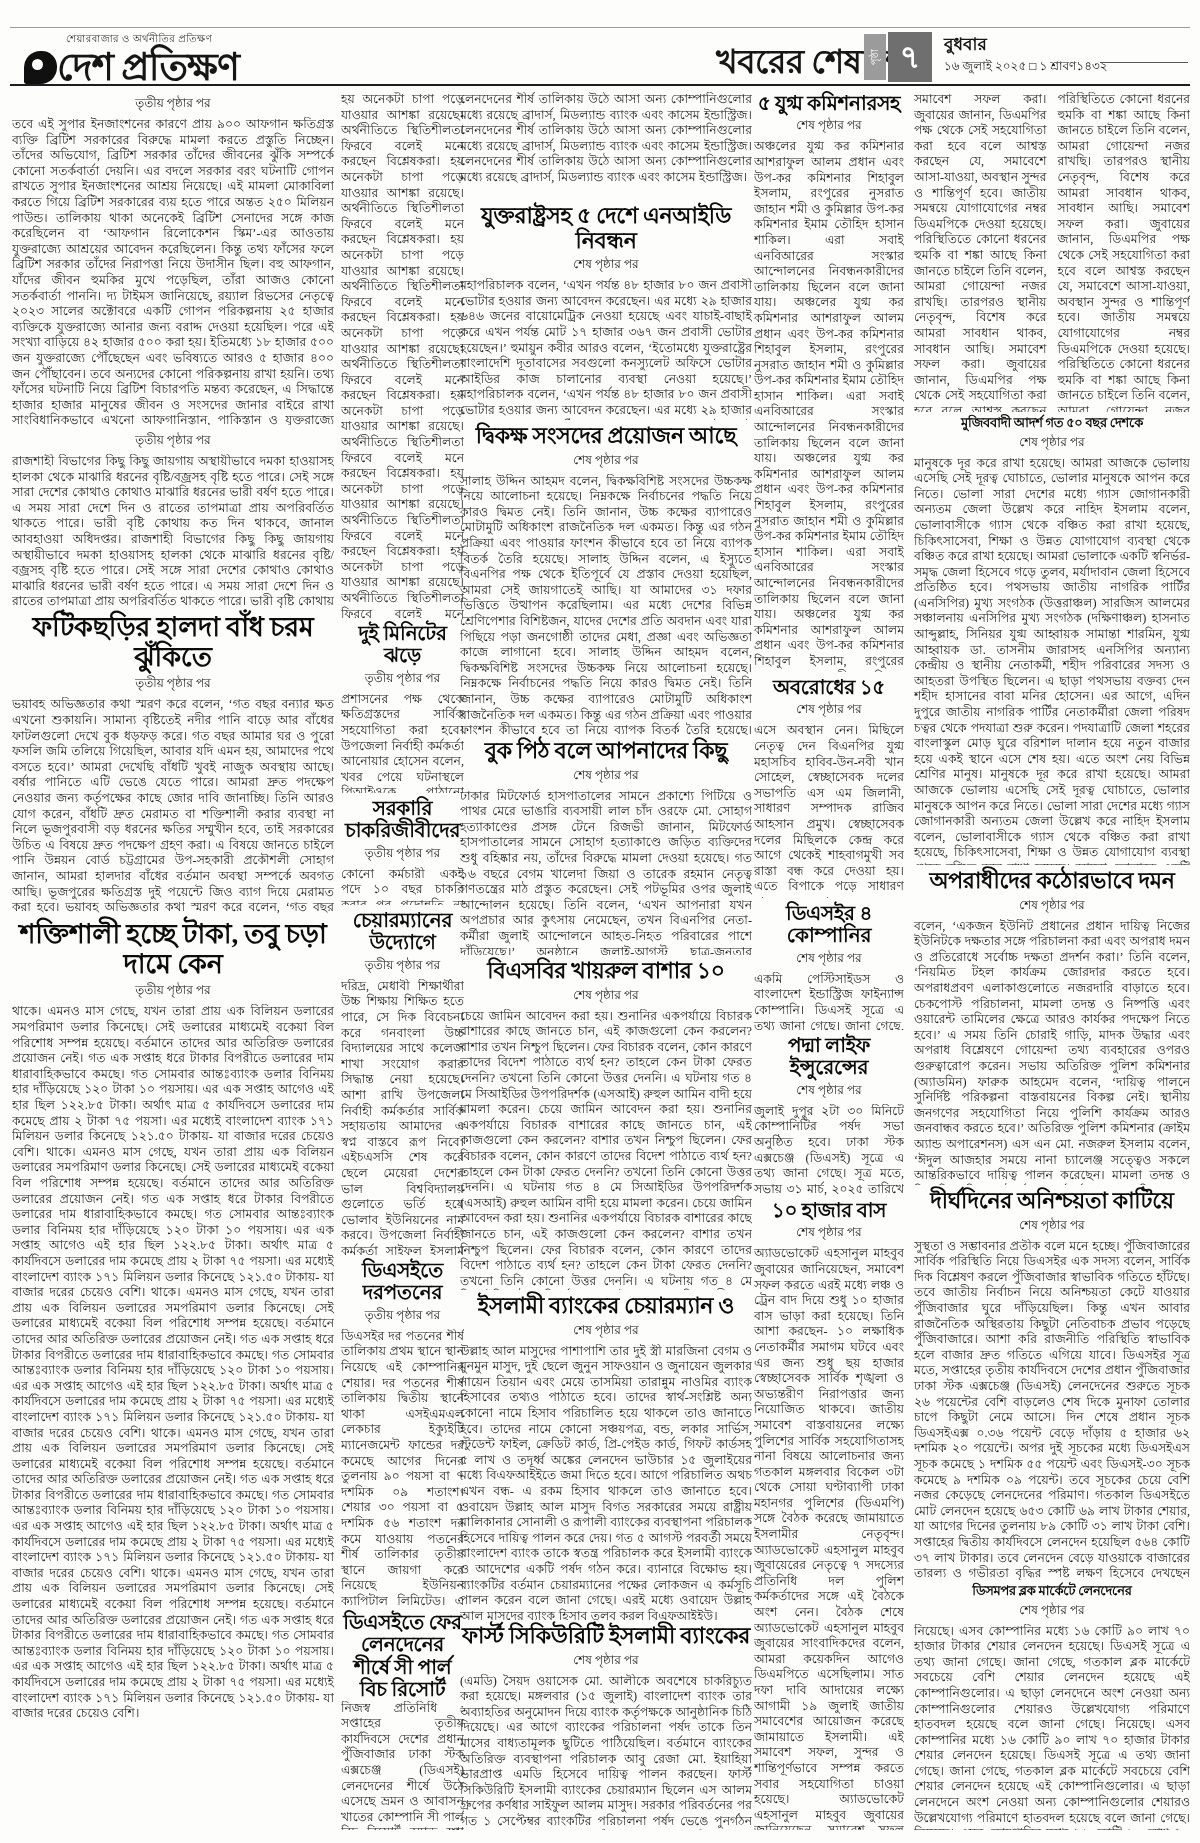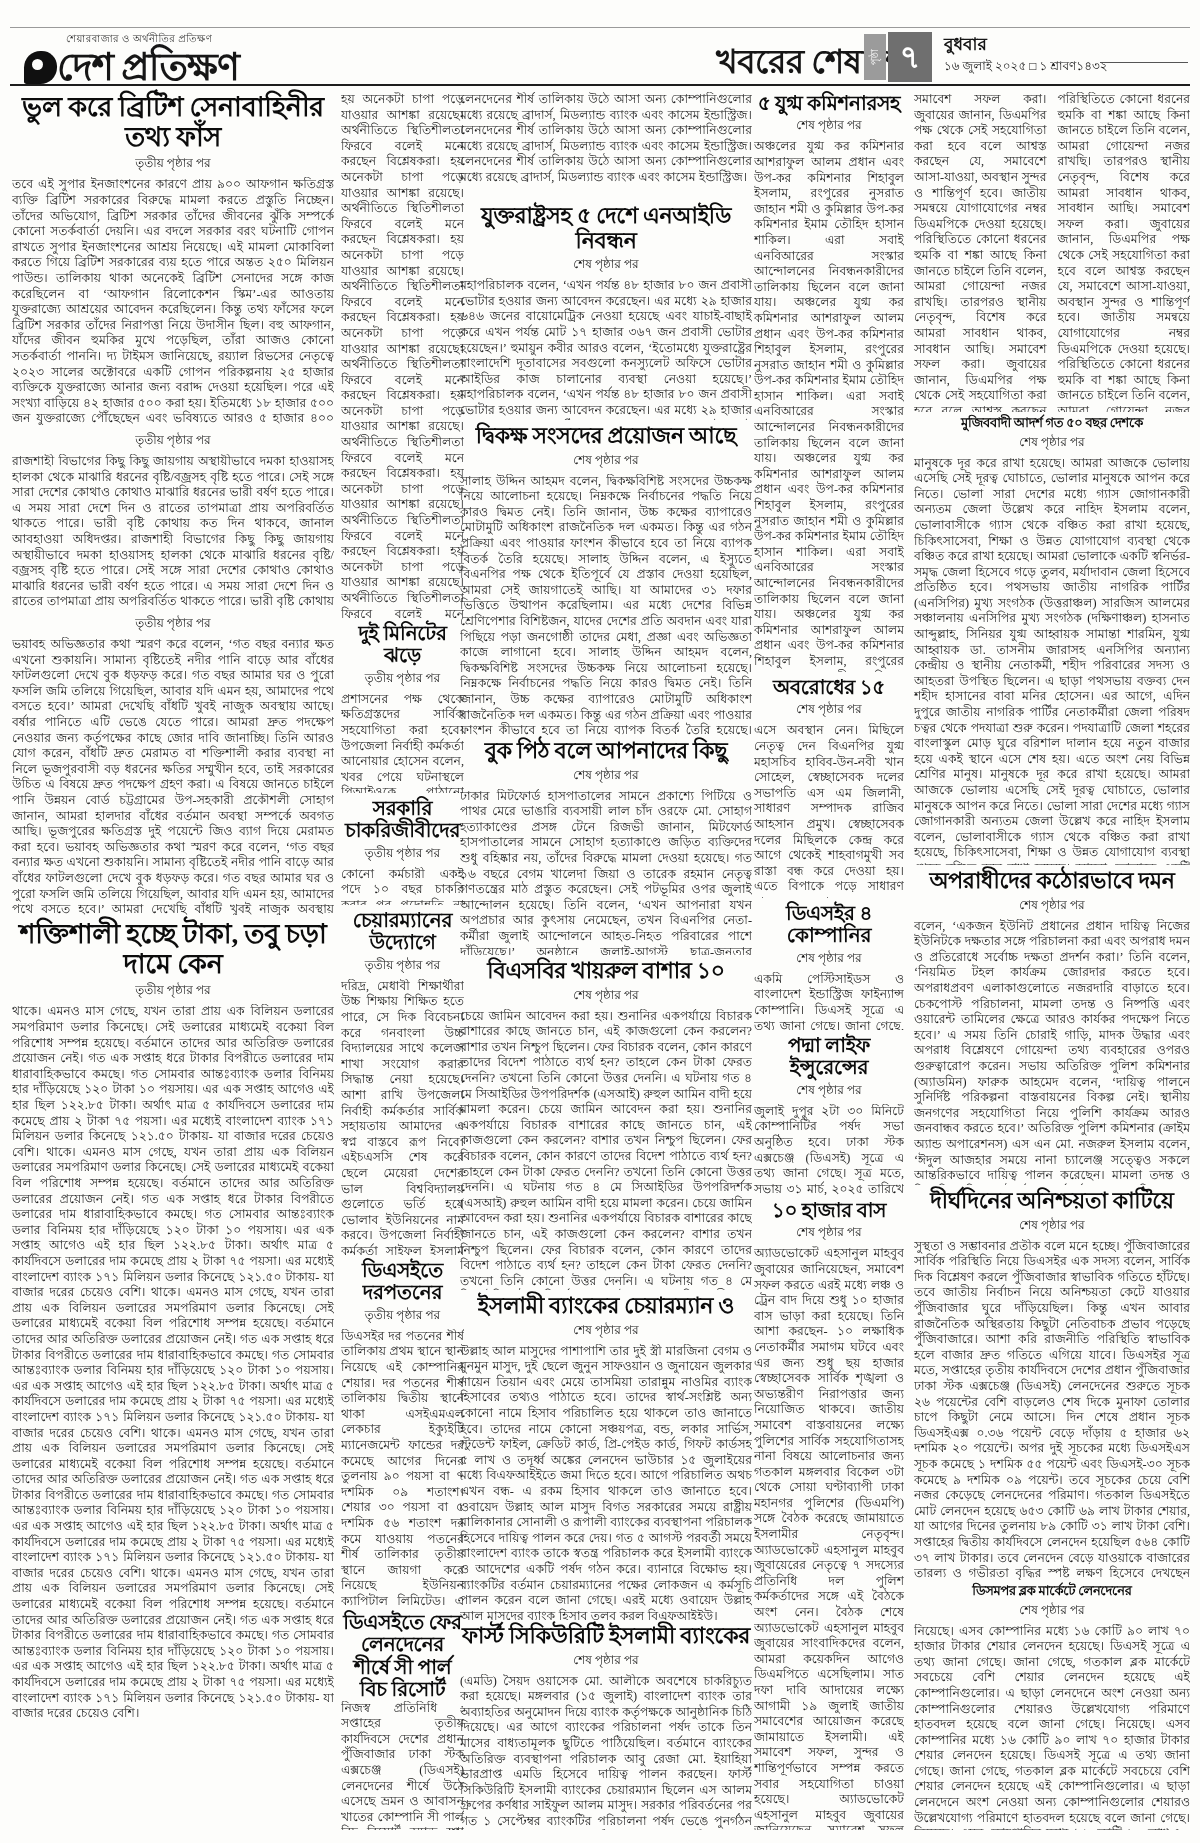--- a/index.html
+++ b/index.html
@@ -66,29 +66,29 @@
   </div>
   <div class="datewrap">
     <div class="weekday">বুধবার</div>
     <div class="dateline">১৬ জুলাই ২০২৫ □ ১ শ্রাবণ১৪৩২</div>
   </div>
   <div class="shortrule"></div>
   <div class="headrule"></div>
 
   <div class="col" id="colA">
     <div class="article" style="height:337px">
-      <div class="hl s30">ভুল করে ব্রিটিশ সেনাবাহিনীর তথ্য ফাঁস</div>
       <div class="sub">তৃতীয় পৃষ্ঠার পর</div>
       <div class="bd">তবে এই সুপার ইনজাংশনের কারণে প্রায় ৯০০ আফগান ক্ষতিগ্রস্ত ব্যক্তি ব্রিটিশ সরকারের বিরুদ্ধে মামলা করতে প্রস্তুতি নিচ্ছেন। তাঁদের অভিযোগ, ব্রিটিশ সরকার তাঁদের জীবনের ঝুঁকি সম্পর্কে কোনো সতর্কবার্তা দেয়নি। এর বদলে সরকার বরং ঘটনাটি গোপন রাখতে সুপার ইনজাংশনের আশ্রয় নিয়েছে। এই মামলা মোকাবিলা করতে গিয়ে ব্রিটিশ সরকারের ব্যয় হতে পারে অন্তত ২৫০ মিলিয়ন পাউন্ড। তালিকায় থাকা অনেকেই ব্রিটিশ সেনাদের সঙ্গে কাজ করেছিলেন বা ‘আফগান রিলোকেশন স্কিম’-এর আওতায় যুক্তরাজ্যে আশ্রয়ের আবেদন করেছিলেন। কিন্তু তথ্য ফাঁসের ফলে ব্রিটিশ সরকার তাঁদের নিরাপত্তা নিয়ে উদাসীন ছিল। বহু আফগান, যাঁদের জীবন হুমকির মুখে পড়েছিল, তাঁরা আজও কোনো সতর্কবার্তা পাননি। দ্য টাইমস জানিয়েছে, রয়্যাল রিভসের নেতৃত্বে ২০২৩ সালের অক্টোবরে একটি গোপন পরিকল্পনায় ২৫ হাজার ব্যক্তিকে যুক্তরাজ্যে আনার জন্য বরাদ্দ দেওয়া হয়েছিল। পরে এই সংখ্যা বাড়িয়ে ৪২ হাজার ৫০০ করা হয়। ইতিমধ্যে ১৮ হাজার ৫০০ জন যুক্তরাজ্যে পৌঁছেছেন এবং ভবিষ্যতে আরও ৫ হাজার ৪০০ জন পৌঁছাবেন। তবে অন্যদের কোনো পরিকল্পনায় রাখা হয়নি। তথ্য ফাঁসের ঘটনাটি নিয়ে ব্রিটিশ বিচারপতি মন্তব্য করেছেন, এ সিদ্ধান্তে হাজার হাজার মানুষের জীবন ও সংসদের জানার বাইরে রাখা সাংবিধানিকভাবে এখনো আফগানিস্তান, পাকিস্তান ও যুক্তরাজ্যে তালিকা রয়েছে বলে আশঙ্কা করা হচ্ছে। বিপুল অর্থের বিনিময়ে বিক্রিও হয়েছে। এই ফাঁস ও গোপনীয়তার জাল পুরো বিশ্বে সরকারের জবাবদিহি ও নৈতিকতা নিয়ে প্রশ্ন তুলেছে।</div>
     </div>
     <div class="article" style="height:183px">
       <div class="sub">তৃতীয় পৃষ্ঠার পর</div>
       <div class="bd">রাজশাহী বিভাগের কিছু কিছু জায়গায় অস্থায়ীভাবে দমকা হাওয়াসহ হালকা থেকে মাঝারি ধরনের বৃষ্টি/বজ্রসহ বৃষ্টি হতে পারে। সেই সঙ্গে সারা দেশের কোথাও কোথাও মাঝারি ধরনের ভারী বর্ষণ হতে পারে। এ সময় সারা দেশে দিন ও রাতের তাপমাত্রা প্রায় অপরিবর্তিত থাকতে পারে। ভারী বৃষ্টি কোথায় কত দিন থাকবে, জানাল আবহাওয়া অধিদপ্তর। রাজশাহী বিভাগের কিছু কিছু জায়গায় অস্থায়ীভাবে দমকা হাওয়াসহ হালকা থেকে মাঝারি ধরনের বৃষ্টি/বজ্রসহ বৃষ্টি হতে পারে। সেই সঙ্গে সারা দেশের কোথাও কোথাও মাঝারি ধরনের ভারী বর্ষণ হতে পারে। এ সময় সারা দেশে দিন ও রাতের তাপমাত্রা প্রায় অপরিবর্তিত থাকতে পারে। ভারী বৃষ্টি কোথায় কত দিন থাকবে, জানাল আবহাওয়া অধিদপ্তর।</div>
     </div>
     <div class="article" style="height:307px">
+      <div class="hl s30">ফটিকছড়ির হালদা বাঁধ চরম ঝুঁকিতে</div>
       <div class="sub">তৃতীয় পৃষ্ঠার পর</div>
       <div class="bd">ভয়াবহ অভিজ্ঞতার কথা স্মরণ করে বলেন, ‘গত বছর বন্যার ক্ষত এখনো শুকায়নি। সামান্য বৃষ্টিতেই নদীর পানি বাড়ে আর বাঁধের ফাটলগুলো দেখে বুক ধড়ফড় করে। গত বছর আমার ঘর ও পুরো ফসলি জমি তলিয়ে গিয়েছিল, আবার যদি এমন হয়, আমাদের পথে বসতে হবে।’ আমরা দেখেছি বাঁধটি খুবই নাজুক অবস্থায় আছে। বর্ষার পানিতে এটি ভেঙে যেতে পারে। আমরা দ্রুত পদক্ষেপ নেওয়ার জন্য কর্তৃপক্ষের কাছে জোর দাবি জানাচ্ছি। তিনি আরও যোগ করেন, বাঁধটি দ্রুত মেরামত বা শক্তিশালী করার ব্যবস্থা না নিলে ভূজপুরবাসী বড় ধরনের ক্ষতির সম্মুখীন হবে, তাই সরকারের উচিত এ বিষয়ে দ্রুত পদক্ষেপ গ্রহণ করা। এ বিষয়ে জানতে চাইলে পানি উন্নয়ন বোর্ড চট্টগ্রামের উপ-সহকারী প্রকৌশলী সোহাগ জানান, আমরা হালদার বাঁধের বর্তমান অবস্থা সম্পর্কে অবগত আছি। ভূজপুরের ক্ষতিগ্রস্ত দুই পয়েন্টে জিও ব্যাগ দিয়ে মেরামত করা হবে। ভয়াবহ অভিজ্ঞতার কথা স্মরণ করে বলেন, ‘গত বছর বন্যার ক্ষত এখনো শুকায়নি। সামান্য বৃষ্টিতেই নদীর পানি বাড়ে আর বাঁধের ফাটলগুলো দেখে বুক ধড়ফড় করে। গত বছর আমার ঘর ও পুরো ফসলি জমি তলিয়ে গিয়েছিল, আবার যদি এমন হয়, আমাদের পথে বসতে হবে।’ আমরা দেখেছি বাঁধটি খুবই নাজুক অবস্থায় আছে। বর্ষার পানিতে এটি ভেঙে যেতে পারে। আমরা দ্রুত পদক্ষেপ নেওয়ার জন্য কর্তৃপক্ষের কাছে জোর দাবি জানাচ্ছি। তিনি আরও যোগ করেন, বাঁধটি দ্রুত মেরামত বা শক্তিশালী করার ব্যবস্থা না নিলে ভূজপুরবাসী বড় ধরনের ক্ষতির সম্মুখীন হবে, তাই সরকারের উচিত এ বিষয়ে দ্রুত পদক্ষেপ গ্রহণ করা। এ বিষয়ে জানতে চাইলে পানি উন্নয়ন বোর্ড চট্টগ্রামের উপ-সহকারী প্রকৌশলী সোহাগ জানান, আমরা হালদার বাঁধের বর্তমান অবস্থা সম্পর্কে অবগত আছি। ভূজপুরের ক্ষতিগ্রস্ত দুই পয়েন্টে জিও ব্যাগ দিয়ে মেরামত করা হবে।</div>
     </div>
     <div class="article" style="height:915px">
       <div class="hl s30">শক্তিশালী হচ্ছে টাকা, তবু চড়া দামে কেন</div>
       <div class="sub">তৃতীয় পৃষ্ঠার পর</div>
       <div class="bd">থাকে। এমনও মাস গেছে, যখন তারা প্রায় এক বিলিয়ন ডলারের সমপরিমাণ ডলার কিনেছে। সেই ডলারের মাধ্যমেই বকেয়া বিল পরিশোধ সম্পন্ন হয়েছে। বর্তমানে তাদের আর অতিরিক্ত ডলারের প্রয়োজন নেই। গত এক সপ্তাহ ধরে টাকার বিপরীতে ডলারের দাম ধারাবাহিকভাবে কমছে। গত সোমবার আন্তঃব্যাংক ডলার বিনিময় হার দাঁড়িয়েছে ১২০ টাকা ১০ পয়সায়। এর এক সপ্তাহ আগেও এই হার ছিল ১২২.৮৫ টাকা। অর্থাৎ মাত্র ৫ কার্যদিবসে ডলারের দাম কমেছে প্রায় ২ টাকা ৭৫ পয়সা। এর মধ্যেই বাংলাদেশ ব্যাংক ১৭১ মিলিয়ন ডলার কিনেছে ১২১.৫০ টাকায়- যা বাজার দরের চেয়েও বেশি। থাকে। এমনও মাস গেছে, যখন তারা প্রায় এক বিলিয়ন ডলারের সমপরিমাণ ডলার কিনেছে। সেই ডলারের মাধ্যমেই বকেয়া বিল পরিশোধ সম্পন্ন হয়েছে। বর্তমানে তাদের আর অতিরিক্ত ডলারের প্রয়োজন নেই। গত এক সপ্তাহ ধরে টাকার বিপরীতে ডলারের দাম ধারাবাহিকভাবে কমছে। গত সোমবার আন্তঃব্যাংক ডলার বিনিময় হার দাঁড়িয়েছে ১২০ টাকা ১০ পয়সায়। এর এক সপ্তাহ আগেও এই হার ছিল ১২২.৮৫ টাকা। অর্থাৎ মাত্র ৫ কার্যদিবসে ডলারের দাম কমেছে প্রায় ২ টাকা ৭৫ পয়সা। এর মধ্যেই বাংলাদেশ ব্যাংক ১৭১ মিলিয়ন ডলার কিনেছে ১২১.৫০ টাকায়- যা বাজার দরের চেয়েও বেশি। থাকে। এমনও মাস গেছে, যখন তারা প্রায় এক বিলিয়ন ডলারের সমপরিমাণ ডলার কিনেছে। সেই ডলারের মাধ্যমেই বকেয়া বিল পরিশোধ সম্পন্ন হয়েছে। বর্তমানে তাদের আর অতিরিক্ত ডলারের প্রয়োজন নেই। গত এক সপ্তাহ ধরে টাকার বিপরীতে ডলারের দাম ধারাবাহিকভাবে কমছে। গত সোমবার আন্তঃব্যাংক ডলার বিনিময় হার দাঁড়িয়েছে ১২০ টাকা ১০ পয়সায়। এর এক সপ্তাহ আগেও এই হার ছিল ১২২.৮৫ টাকা। অর্থাৎ মাত্র ৫ কার্যদিবসে ডলারের দাম কমেছে প্রায় ২ টাকা ৭৫ পয়সা। এর মধ্যেই বাংলাদেশ ব্যাংক ১৭১ মিলিয়ন ডলার কিনেছে ১২১.৫০ টাকায়- যা বাজার দরের চেয়েও বেশি। থাকে। এমনও মাস গেছে, যখন তারা প্রায় এক বিলিয়ন ডলারের সমপরিমাণ ডলার কিনেছে। সেই ডলারের মাধ্যমেই বকেয়া বিল পরিশোধ সম্পন্ন হয়েছে। বর্তমানে তাদের আর অতিরিক্ত ডলারের প্রয়োজন নেই। গত এক সপ্তাহ ধরে টাকার বিপরীতে ডলারের দাম ধারাবাহিকভাবে কমছে। গত সোমবার আন্তঃব্যাংক ডলার বিনিময় হার দাঁড়িয়েছে ১২০ টাকা ১০ পয়সায়। এর এক সপ্তাহ আগেও এই হার ছিল ১২২.৮৫ টাকা। অর্থাৎ মাত্র ৫ কার্যদিবসে ডলারের দাম কমেছে প্রায় ২ টাকা ৭৫ পয়সা। এর মধ্যেই বাংলাদেশ ব্যাংক ১৭১ মিলিয়ন ডলার কিনেছে ১২১.৫০ টাকায়- যা বাজার দরের চেয়েও বেশি। থাকে। এমনও মাস গেছে, যখন তারা প্রায় এক বিলিয়ন ডলারের সমপরিমাণ ডলার কিনেছে। সেই ডলারের মাধ্যমেই বকেয়া বিল পরিশোধ সম্পন্ন হয়েছে। বর্তমানে তাদের আর অতিরিক্ত ডলারের প্রয়োজন নেই। গত এক সপ্তাহ ধরে টাকার বিপরীতে ডলারের দাম ধারাবাহিকভাবে কমছে। গত সোমবার আন্তঃব্যাংক ডলার বিনিময় হার দাঁড়িয়েছে ১২০ টাকা ১০ পয়সায়। এর এক সপ্তাহ আগেও এই হার ছিল ১২২.৮৫ টাকা। অর্থাৎ মাত্র ৫ কার্যদিবসে ডলারের দাম কমেছে প্রায় ২ টাকা ৭৫ পয়সা। এর মধ্যেই বাংলাদেশ ব্যাংক ১৭১ মিলিয়ন ডলার কিনেছে ১২১.৫০ টাকায়- যা বাজার দরের চেয়েও বেশি।</div>
     </div>
   </div>
 

